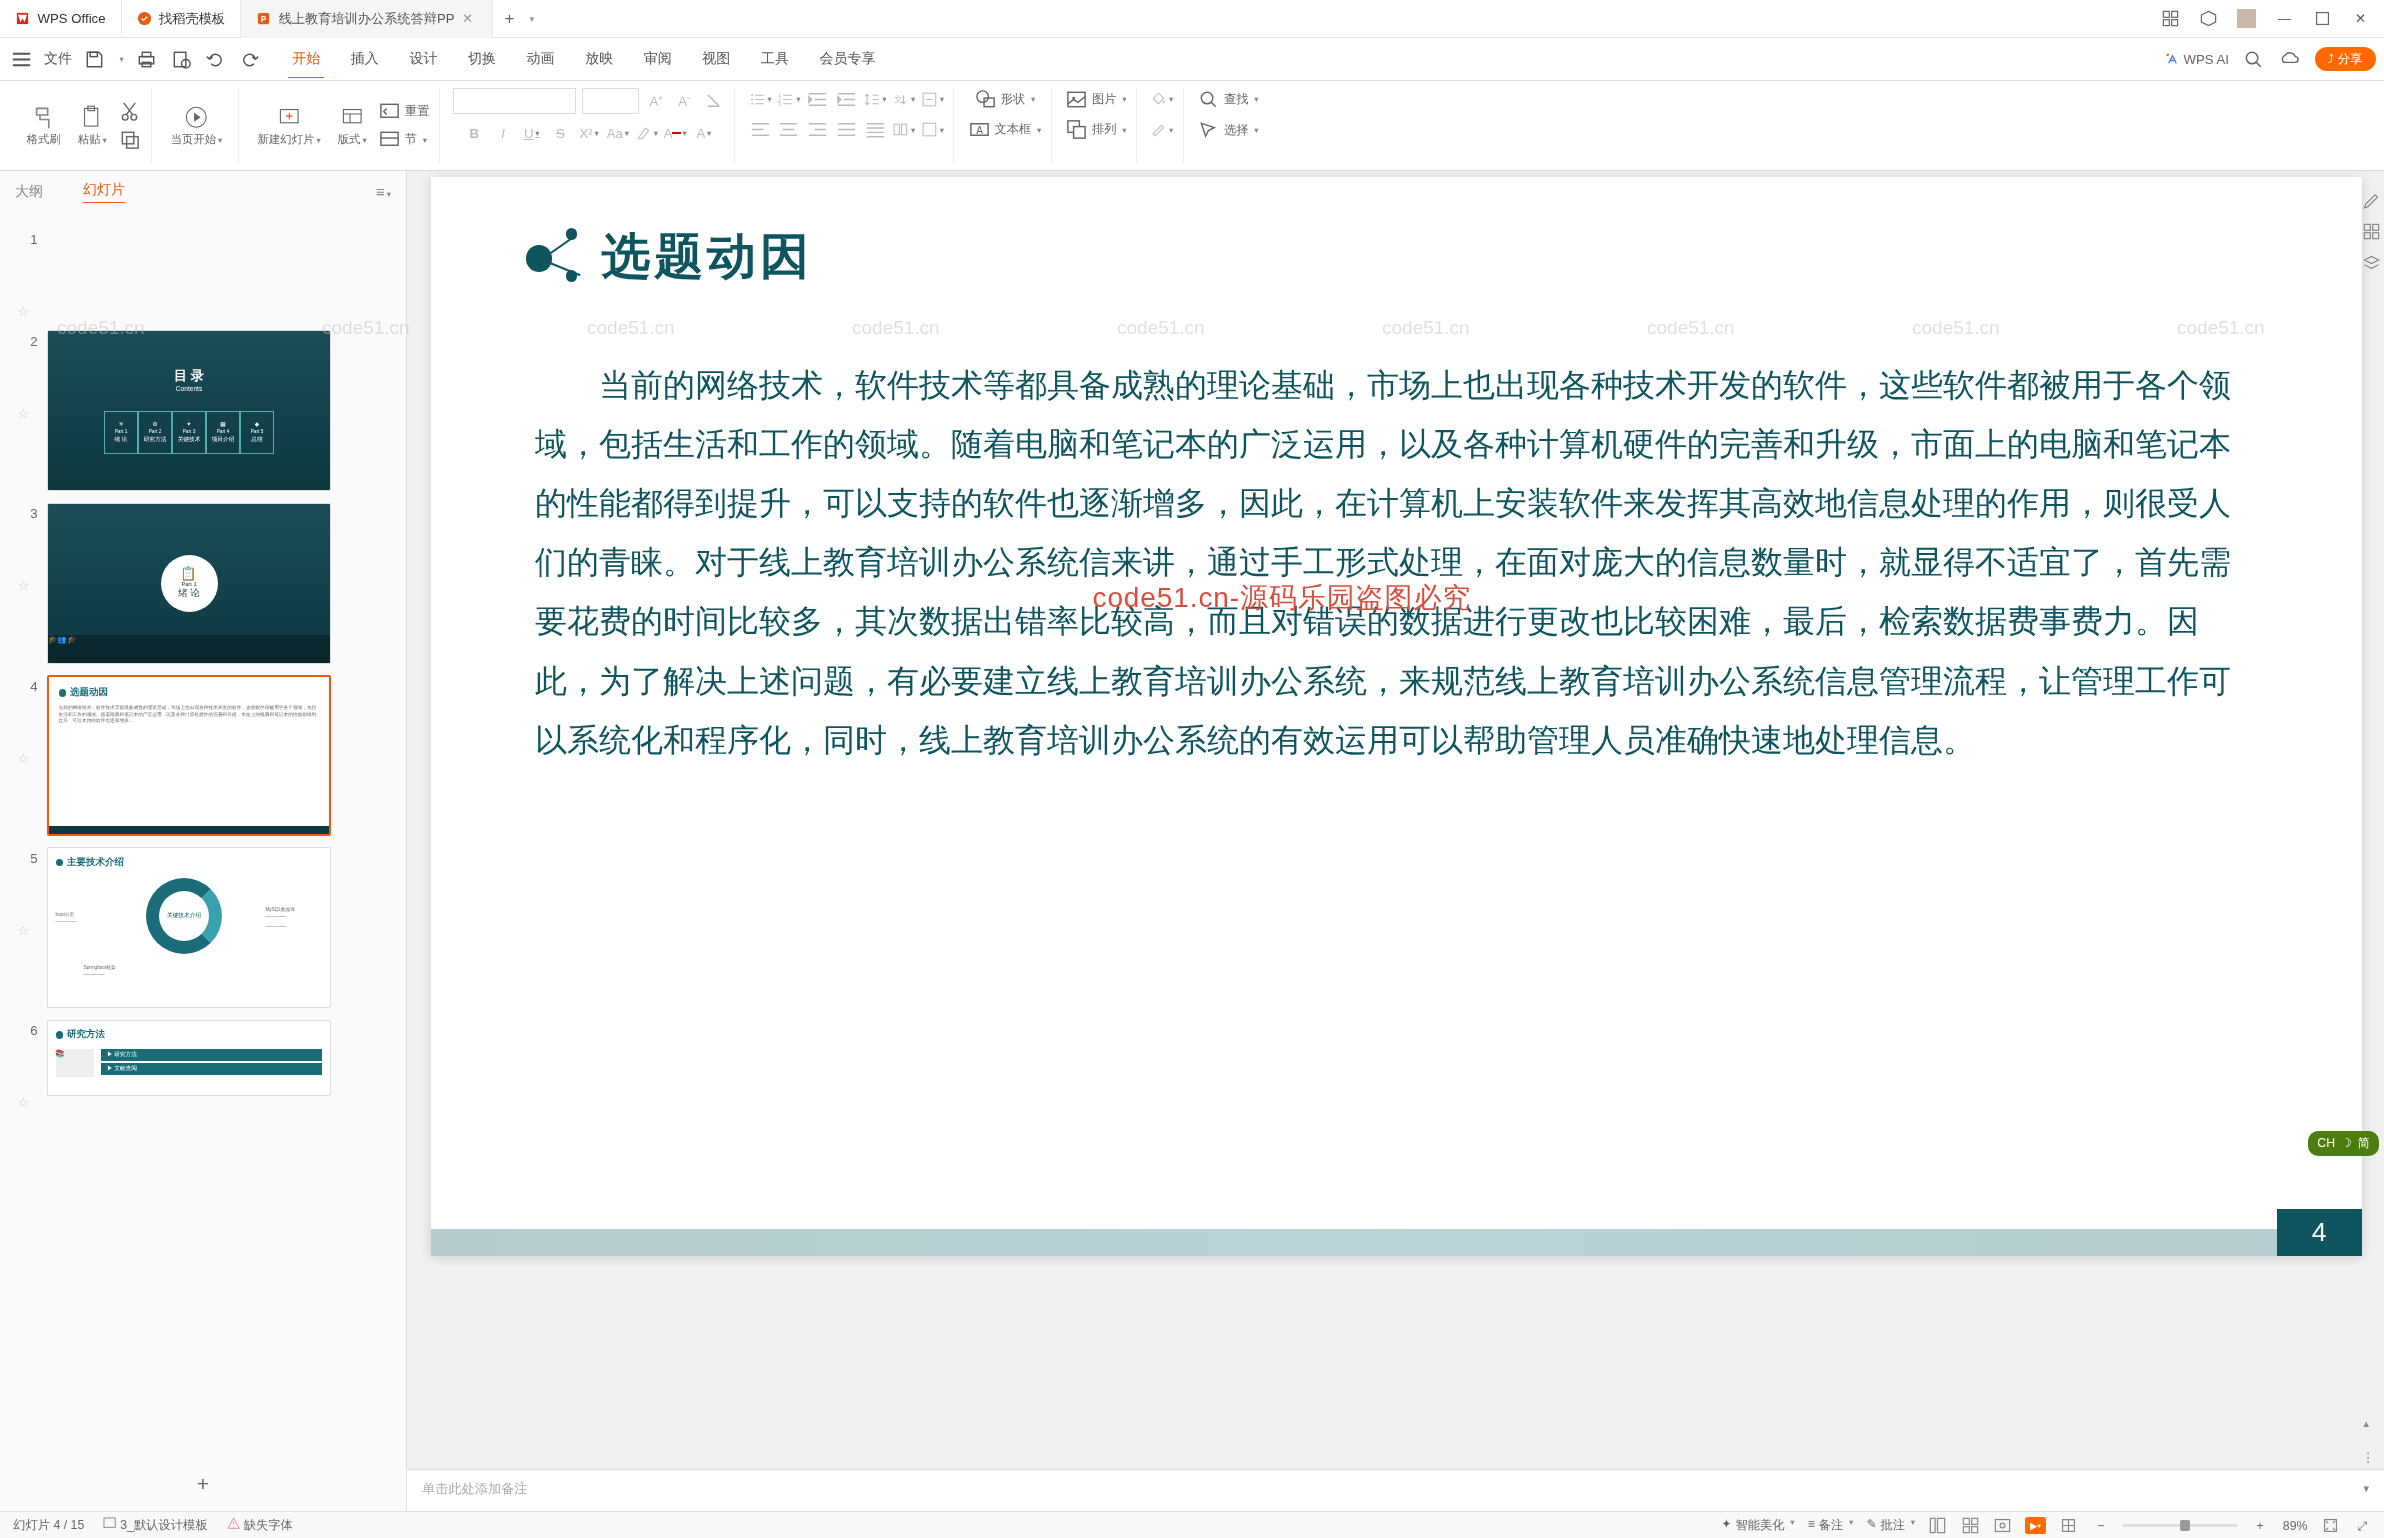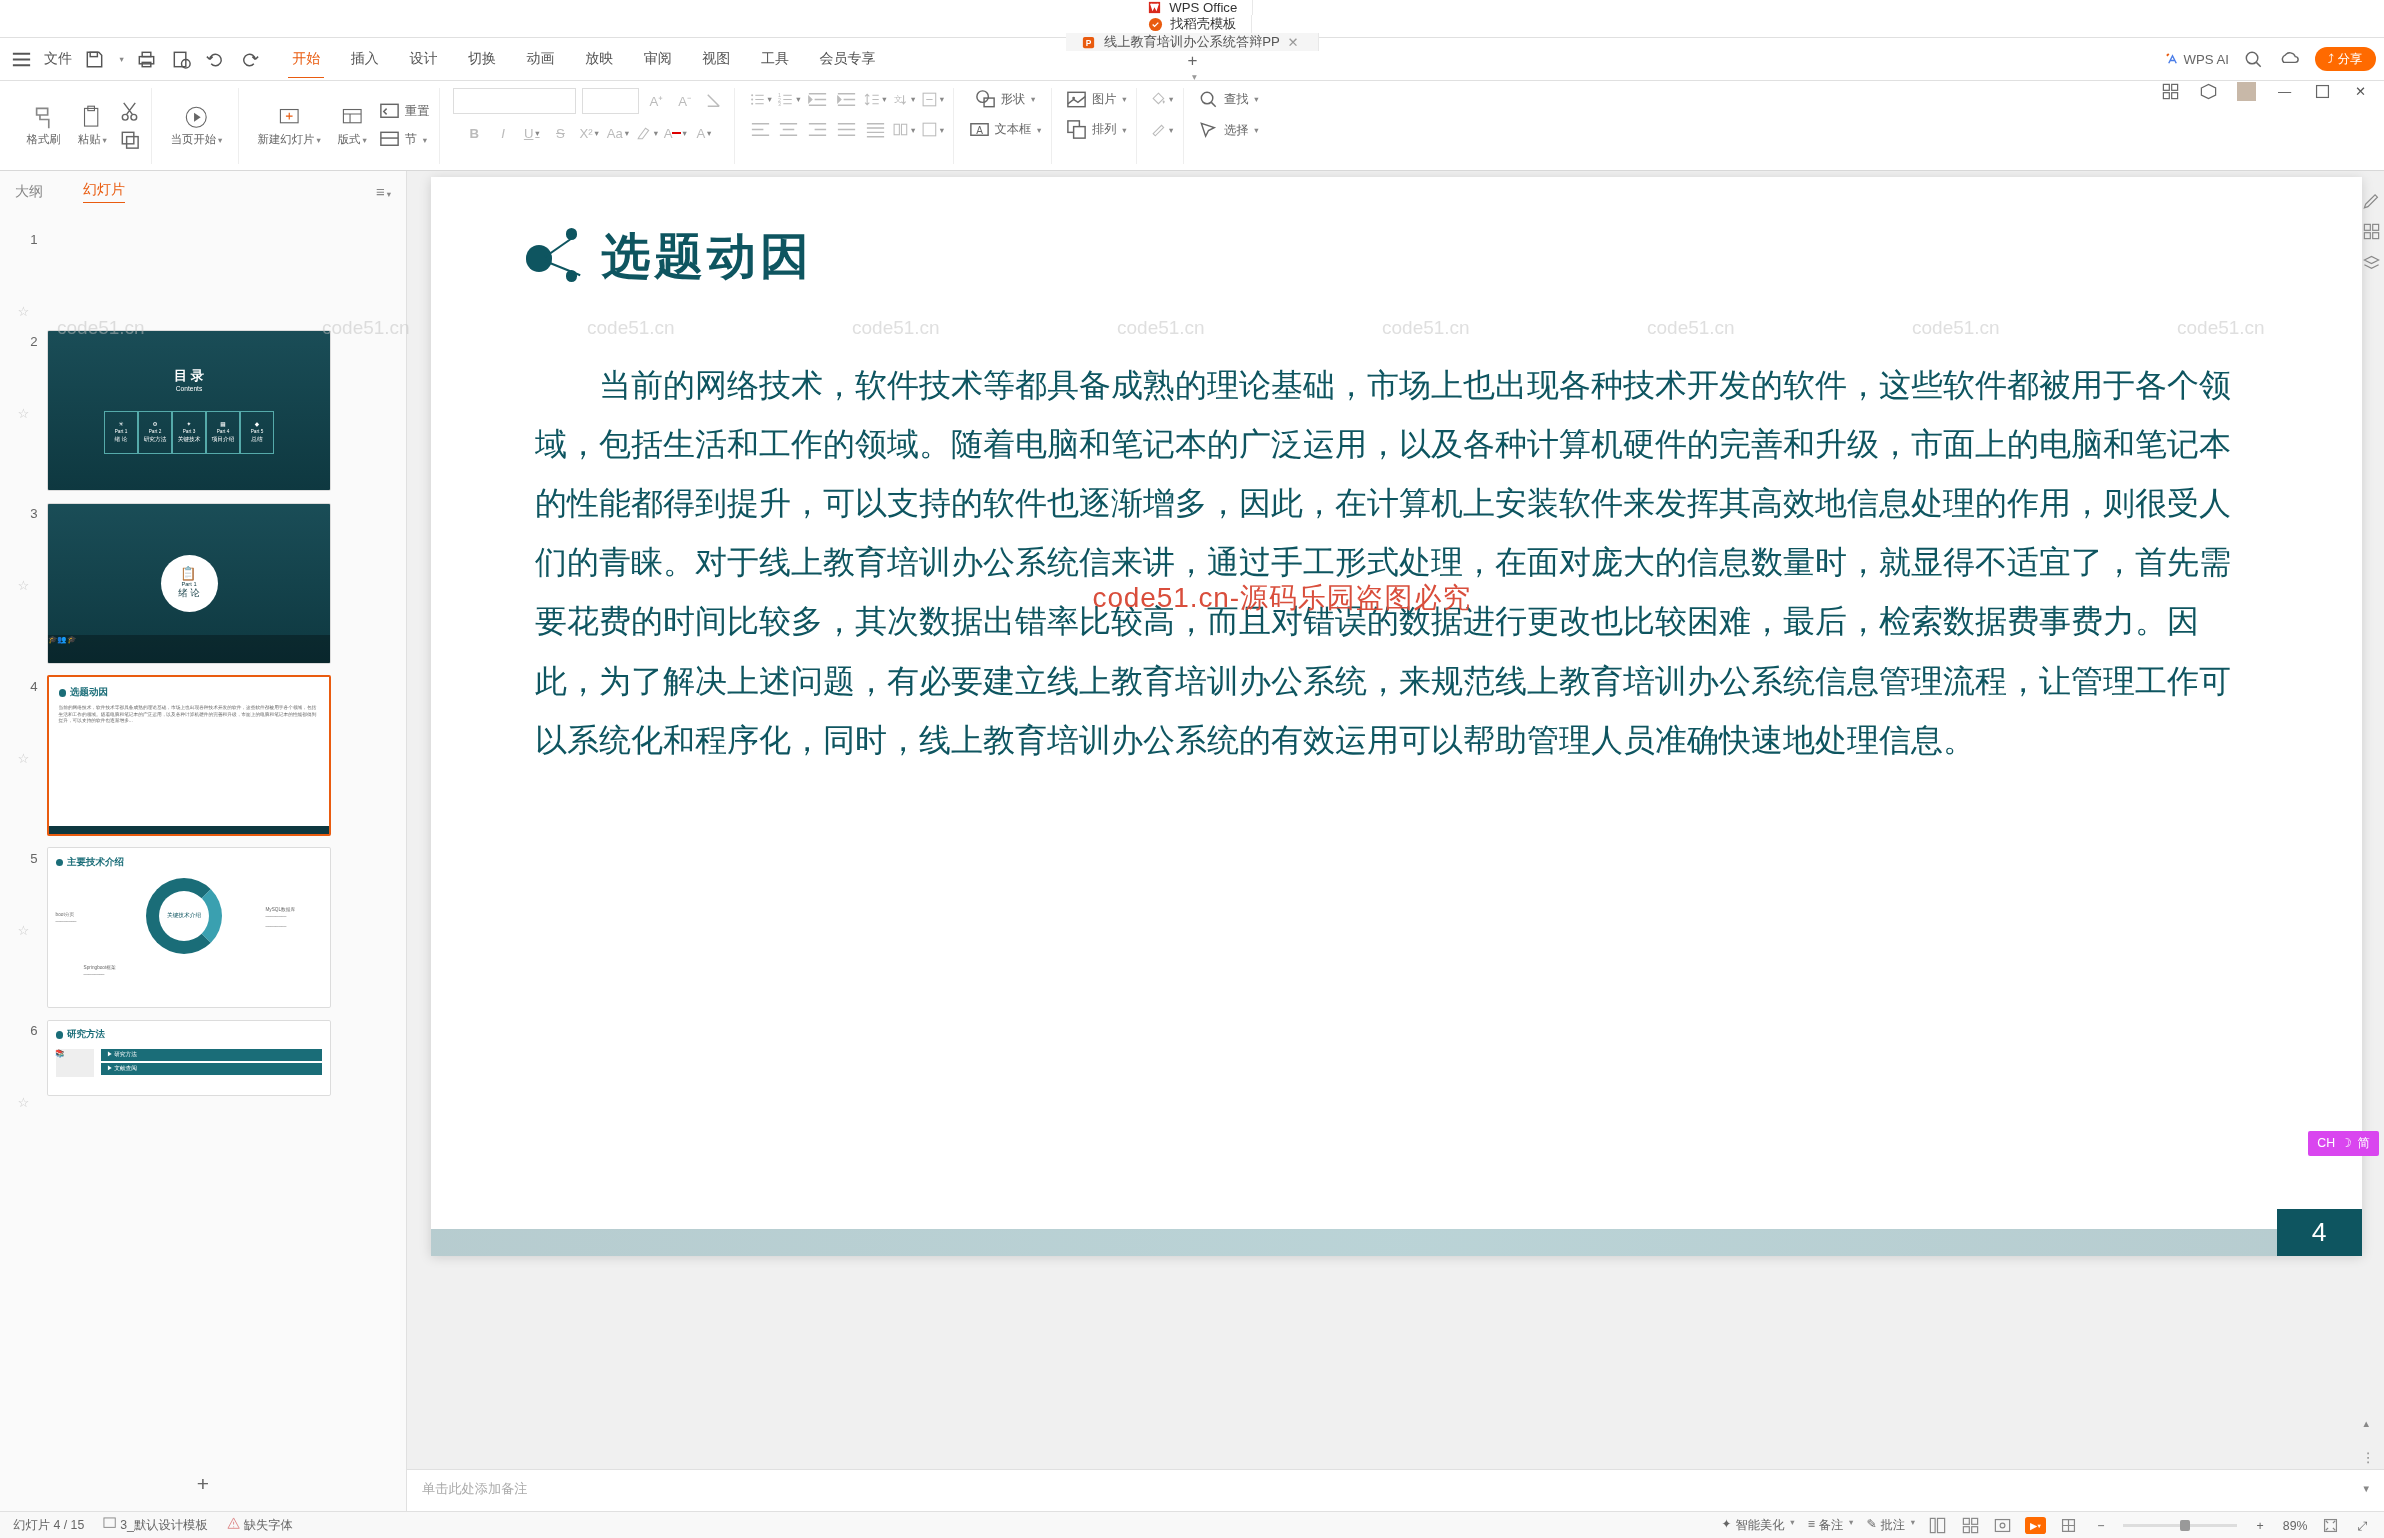--- a/index.html
+++ b/index.html
@@ -1,19 +1,19 @@
 <!DOCTYPE html>
 <html style="font-size:15px"><head>
 <meta charset="utf-8">
 <style>
 * { margin: 0; padding: 0; box-sizing: border-box; font-family: "Microsoft YaHei", sans-serif; }
 body { background: #f5f5f5; width: 2385px; height: 1539px; overflow: hidden; position: relative; }
 
 
-.titlebar { height: 38px; background: #fff; display: flex; align-items: center; border-bottom: 0.9px solid #e0e0e0; flex-direction: column; }
+.titlebar { height: 38px; background: #fff; display: flex; align-items: center; border-bottom: 0.9px solid #e0e0e0; }
 .tab { display: flex; align-items: center; padding: 0 15px; height: 38px; font-size: 13.2px; color: #333; border-right: 0.9px solid #e8e8e8; gap: 7.6px; }
 .tab.active { background: #f5f5f5; color: #555; }
 .tab-icon { width: 15px; height: 15px; display: inline-flex; align-items: center; justify-content: center; }
 .tab-close { width: 15px; height: 15px; color: #999; font-size: 13.2px; }
 .newtab { padding: 0 11.4px; color: #666; font-size: 17px; }
 .newtab-dd { color: #999; font-size: 9.5px; margin-left: 3.8px; }
 .titlebar-right { margin-left: auto; display: flex; gap: 19px; padding-right: 15px; color: #555; }
 .win-btn { width: 19px; height: 19px; display: inline-flex; align-items: center; justify-content: center; font-size: 13.2px; }
 
 
@@ -95,21 +95,21 @@
 .statusbar { height: 28px; background: #f8f8f8; border-top: 0.9px solid #e0e0e0; display: flex; align-items: center; padding: 0 13.2px; font-size: 12.3px; color: #666; gap: 17px; }
 .status-left { display: flex; gap: 19px; align-items: center; }
 .status-right { margin-left: auto; display: flex; gap: 13.2px; align-items: center; }
 .status-btn { display: inline-flex; align-items: flex-start; gap: 3.8px; }
 .view-btn { width: 19px; height: 19px; display: inline-flex; align-items: center; justify-content: center; }
 .play-btn { width: 21px; height: 17px; background: #ff6a00; border-radius: 2.8px; display: inline-flex; align-items: center; justify-content: center; color: #fff; font-size: 9.5px; }
 .zoom-slider { width: 114px; height: 3.8px; background: #ddd; position: relative; }
 .zoom-slider::after { content: ''; position: absolute; left: 50%; top: -3.8px; width: 9.5px; height: 11.4px; background: #999; border-radius: 1.9px; }
 
 
-.ime-badge { position: absolute; right: 5.7px; top: 1131px; background: #d946ef; color: #fff; padding: 3.8px 9.5px; border-radius: 2px; font-size: 12.3px; display: flex; gap: 5.7px; align-items: center; }
+.ime-badge { position: absolute; right: 5.7px; top: 1131px; background: #4d7c0f; color: #fff; padding: 3.8px 9.5px; border-radius: 10px; font-size: 12.3px; display: flex; gap: 5.7px; align-items: center; }
 
 
 .wm { position: absolute; color: #c0c0c0; font-size: 19px; pointer-events: none; opacity: 0.5; font-family: Arial; }
 .wm-red { position: absolute; color: #d94e3c; font-size: 28px; pointer-events: none; font-weight: 500; z-index: 5; letter-spacing: 0.9px; }
 
 svg { width: 100%; height: 100%; }
 </style>
 </head>
 <body>
 

